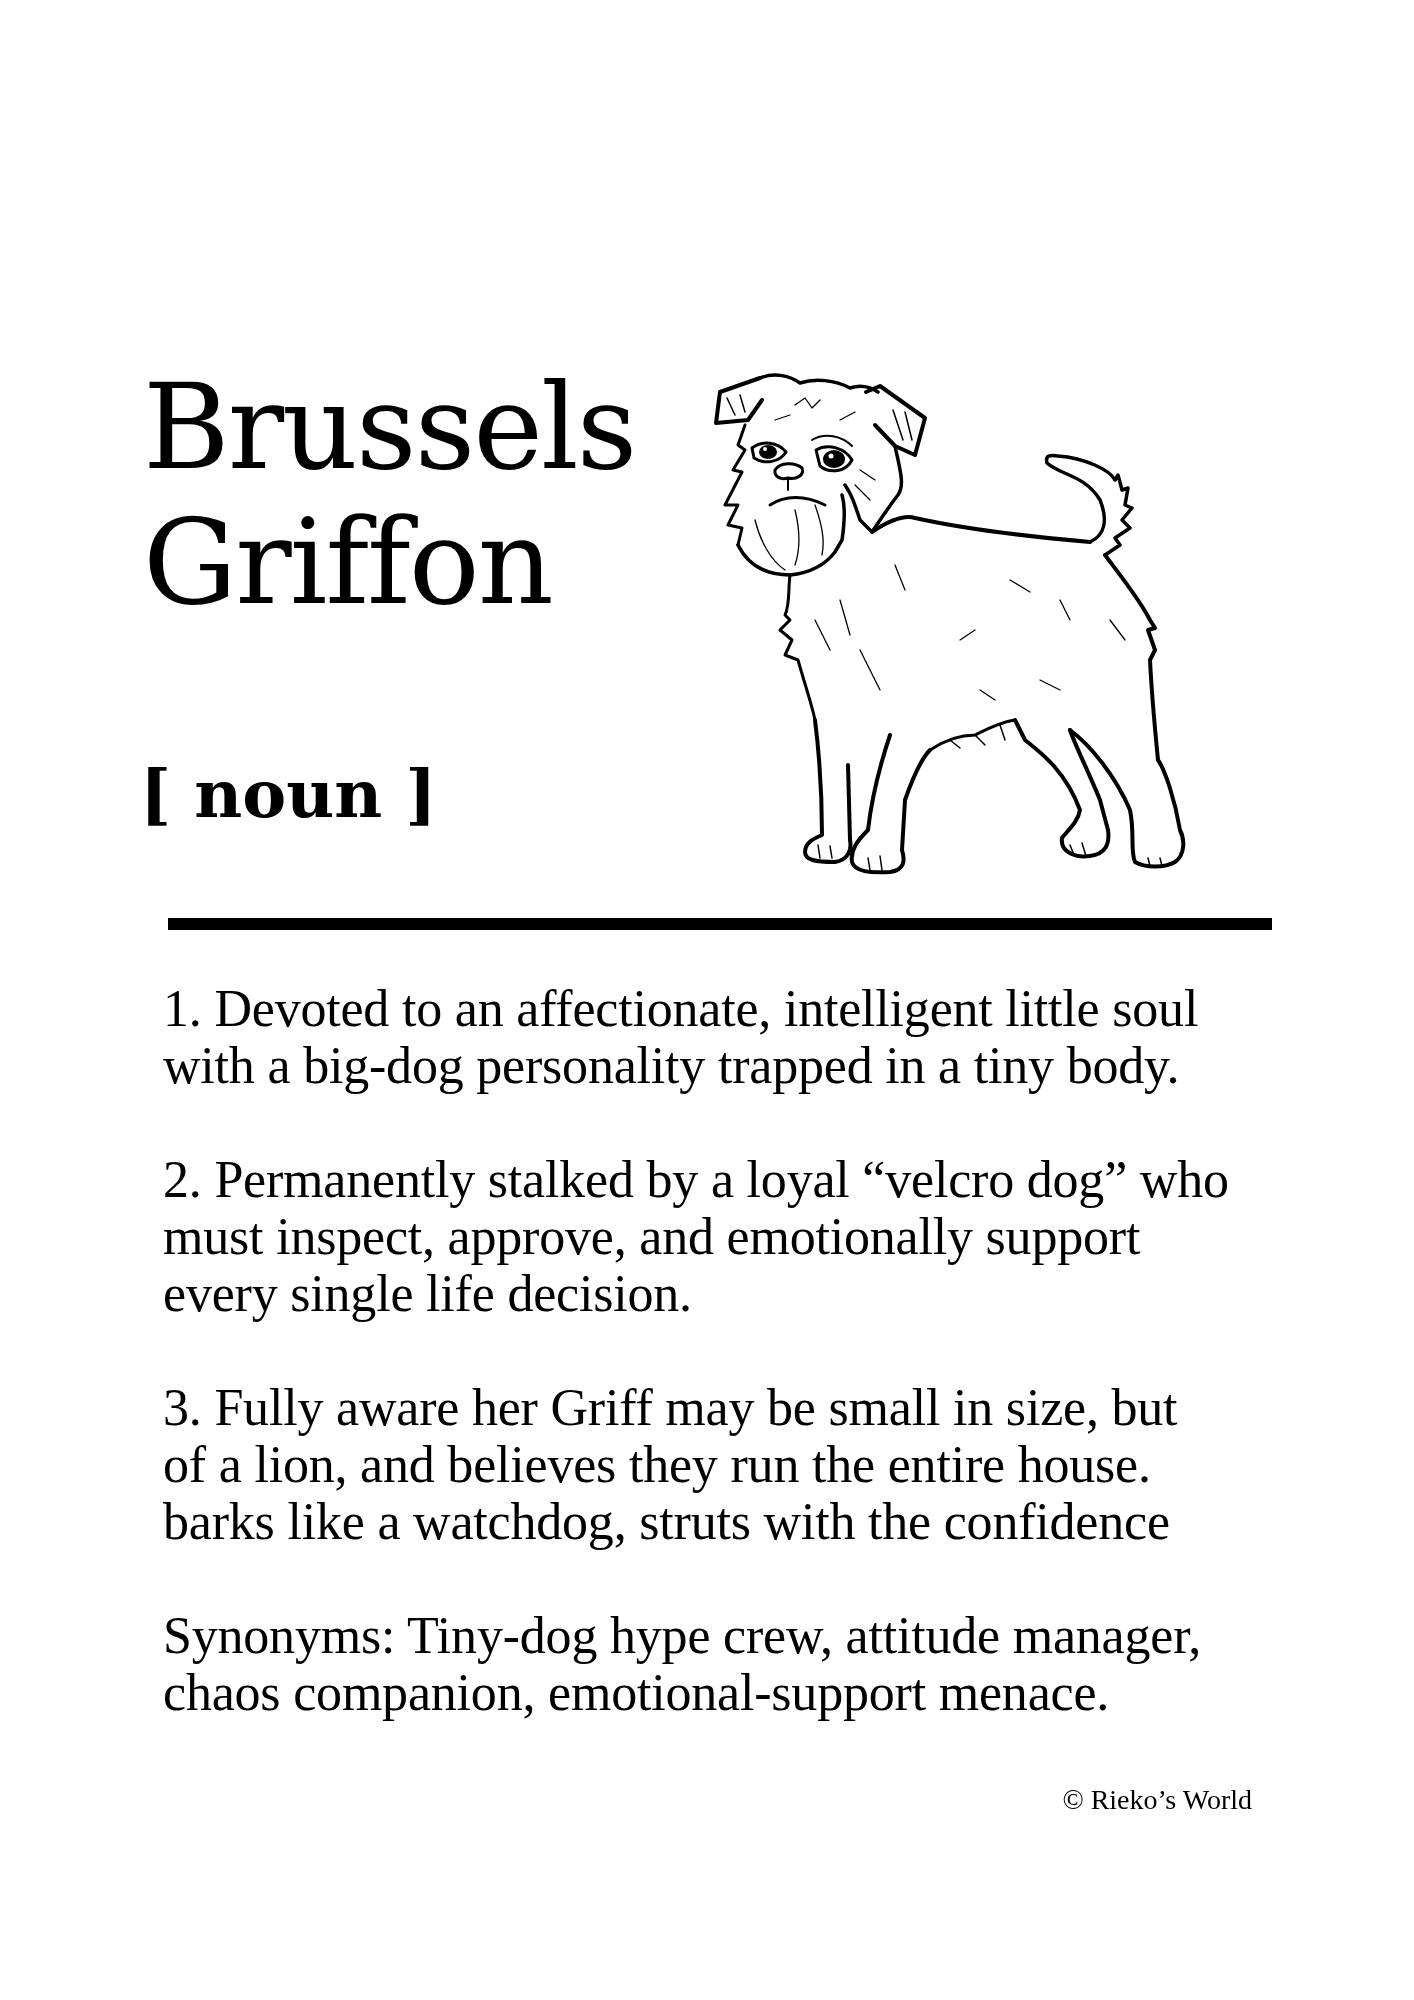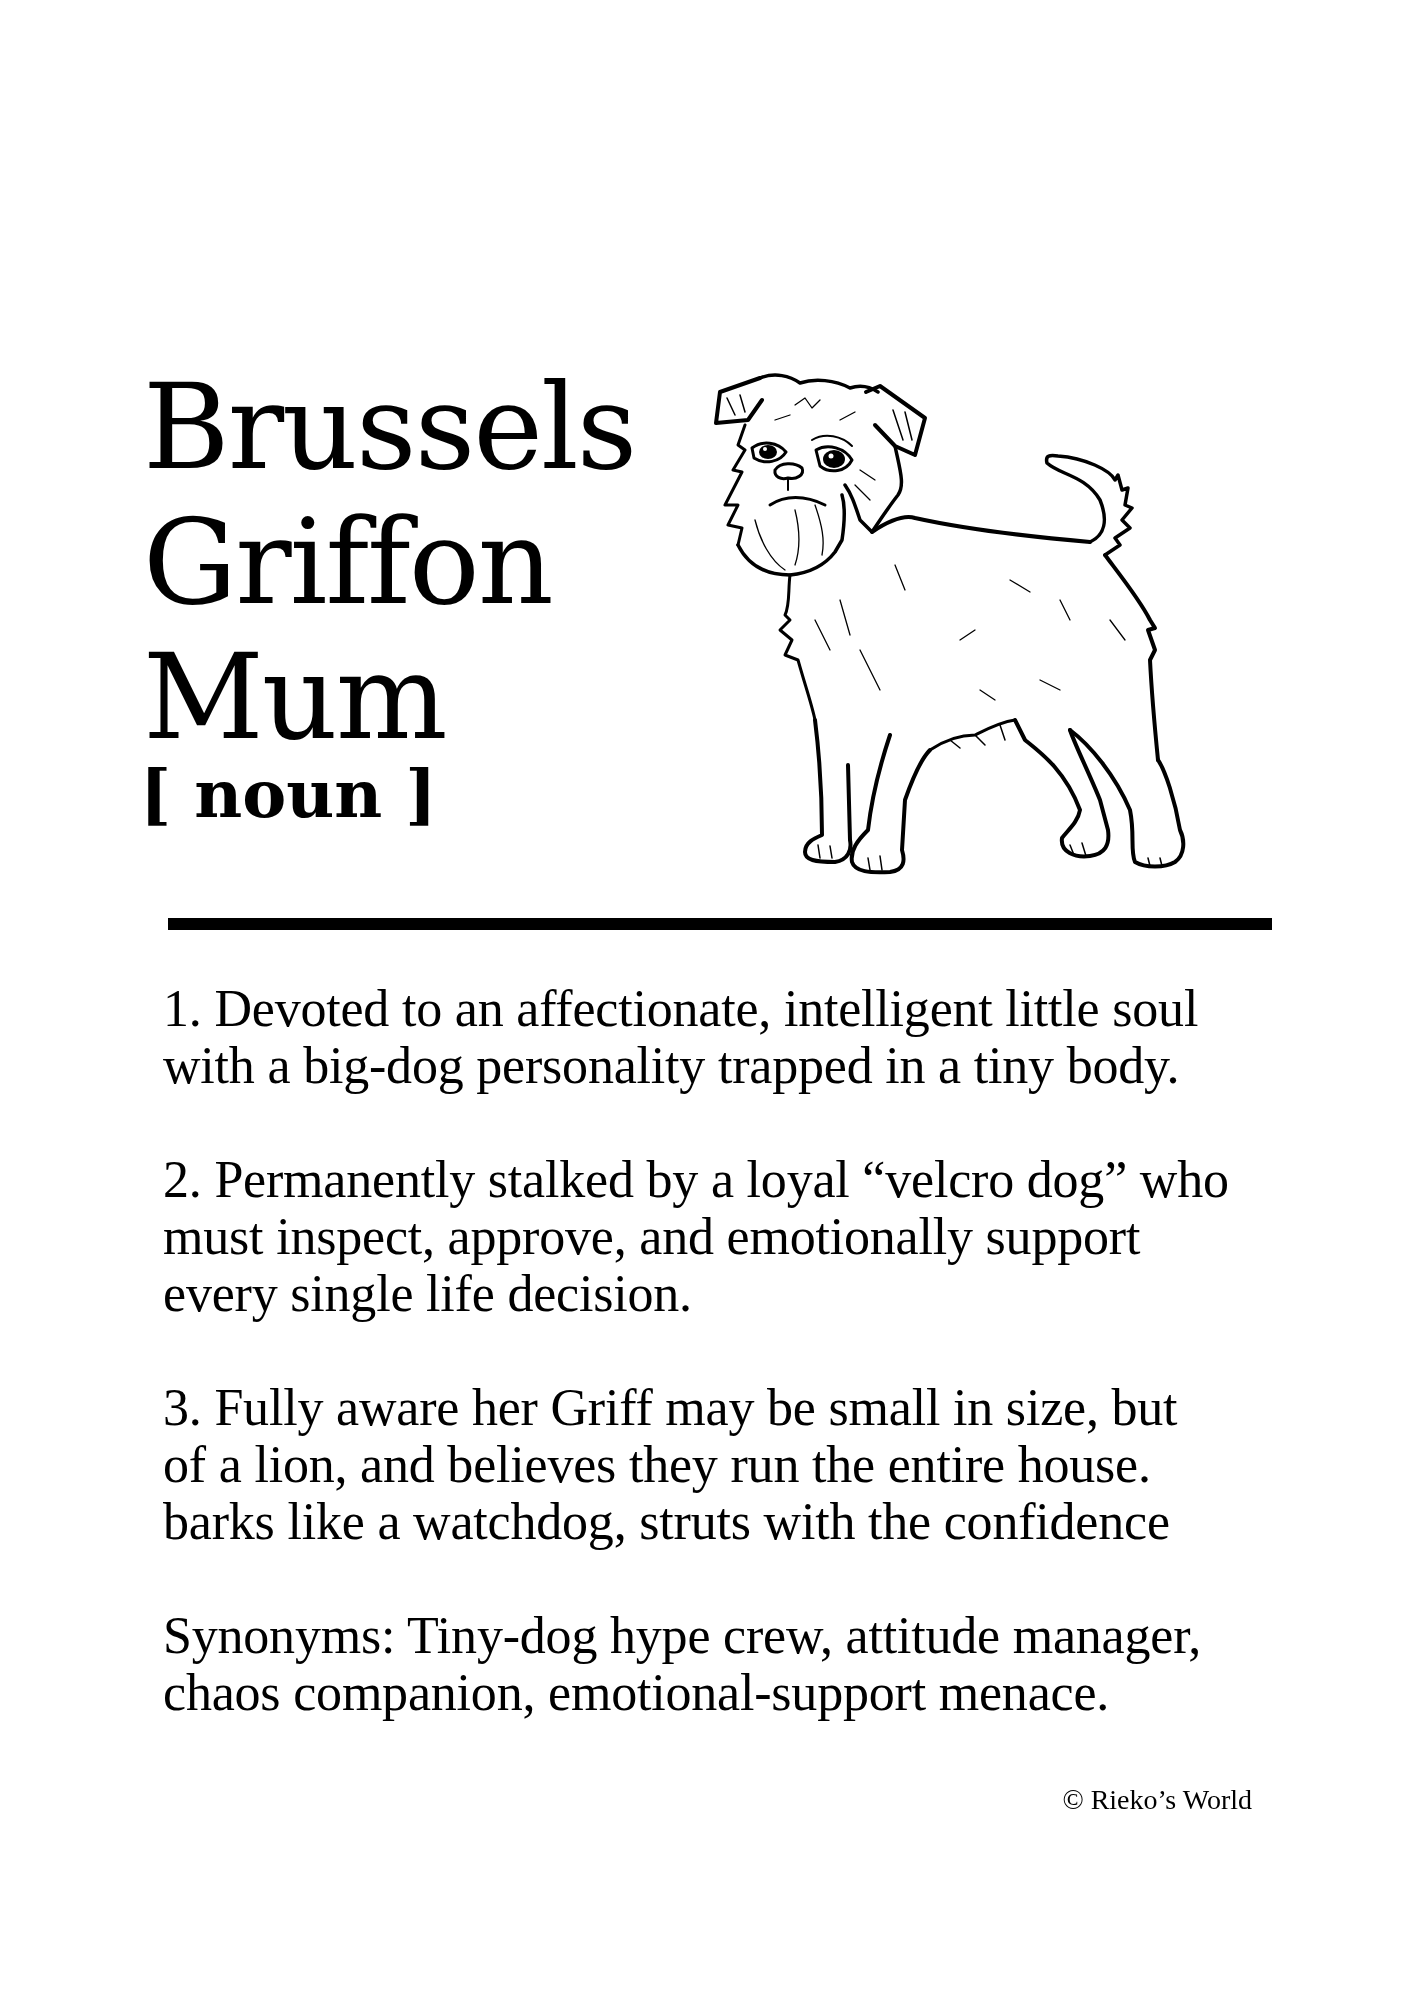--- a/index.html
+++ b/index.html
@@ -74,21 +74,20 @@
       line-height: 34px;
       white-space: nowrap;
     }
   </style>
 </head>
 <body>
 
 <h1 class="title">
   <span>Brussels</span>
   <span>Griffon</span>
-  <span>Mum</span>
 </h1>
 
 <div class="pos">[ noun ]</div>
 
 <svg class="dog" viewBox="700 360 600 560" xmlns="http://www.w3.org/2000/svg" fill="none" stroke="#000" stroke-linecap="round" stroke-linejoin="round">
 
   <path d="M760 378 L720 392 L716 423 L748 420 L762 400" stroke-width="4"></path>
   <path d="M727 398 L735 415 M740 395 L745 412" stroke-width="1.5"></path>
 
   <path d="M760 378 C775 372 790 376 800 383 C815 378 835 380 850 388 C862 384 872 388 878 392" stroke-width="3.5"></path>

